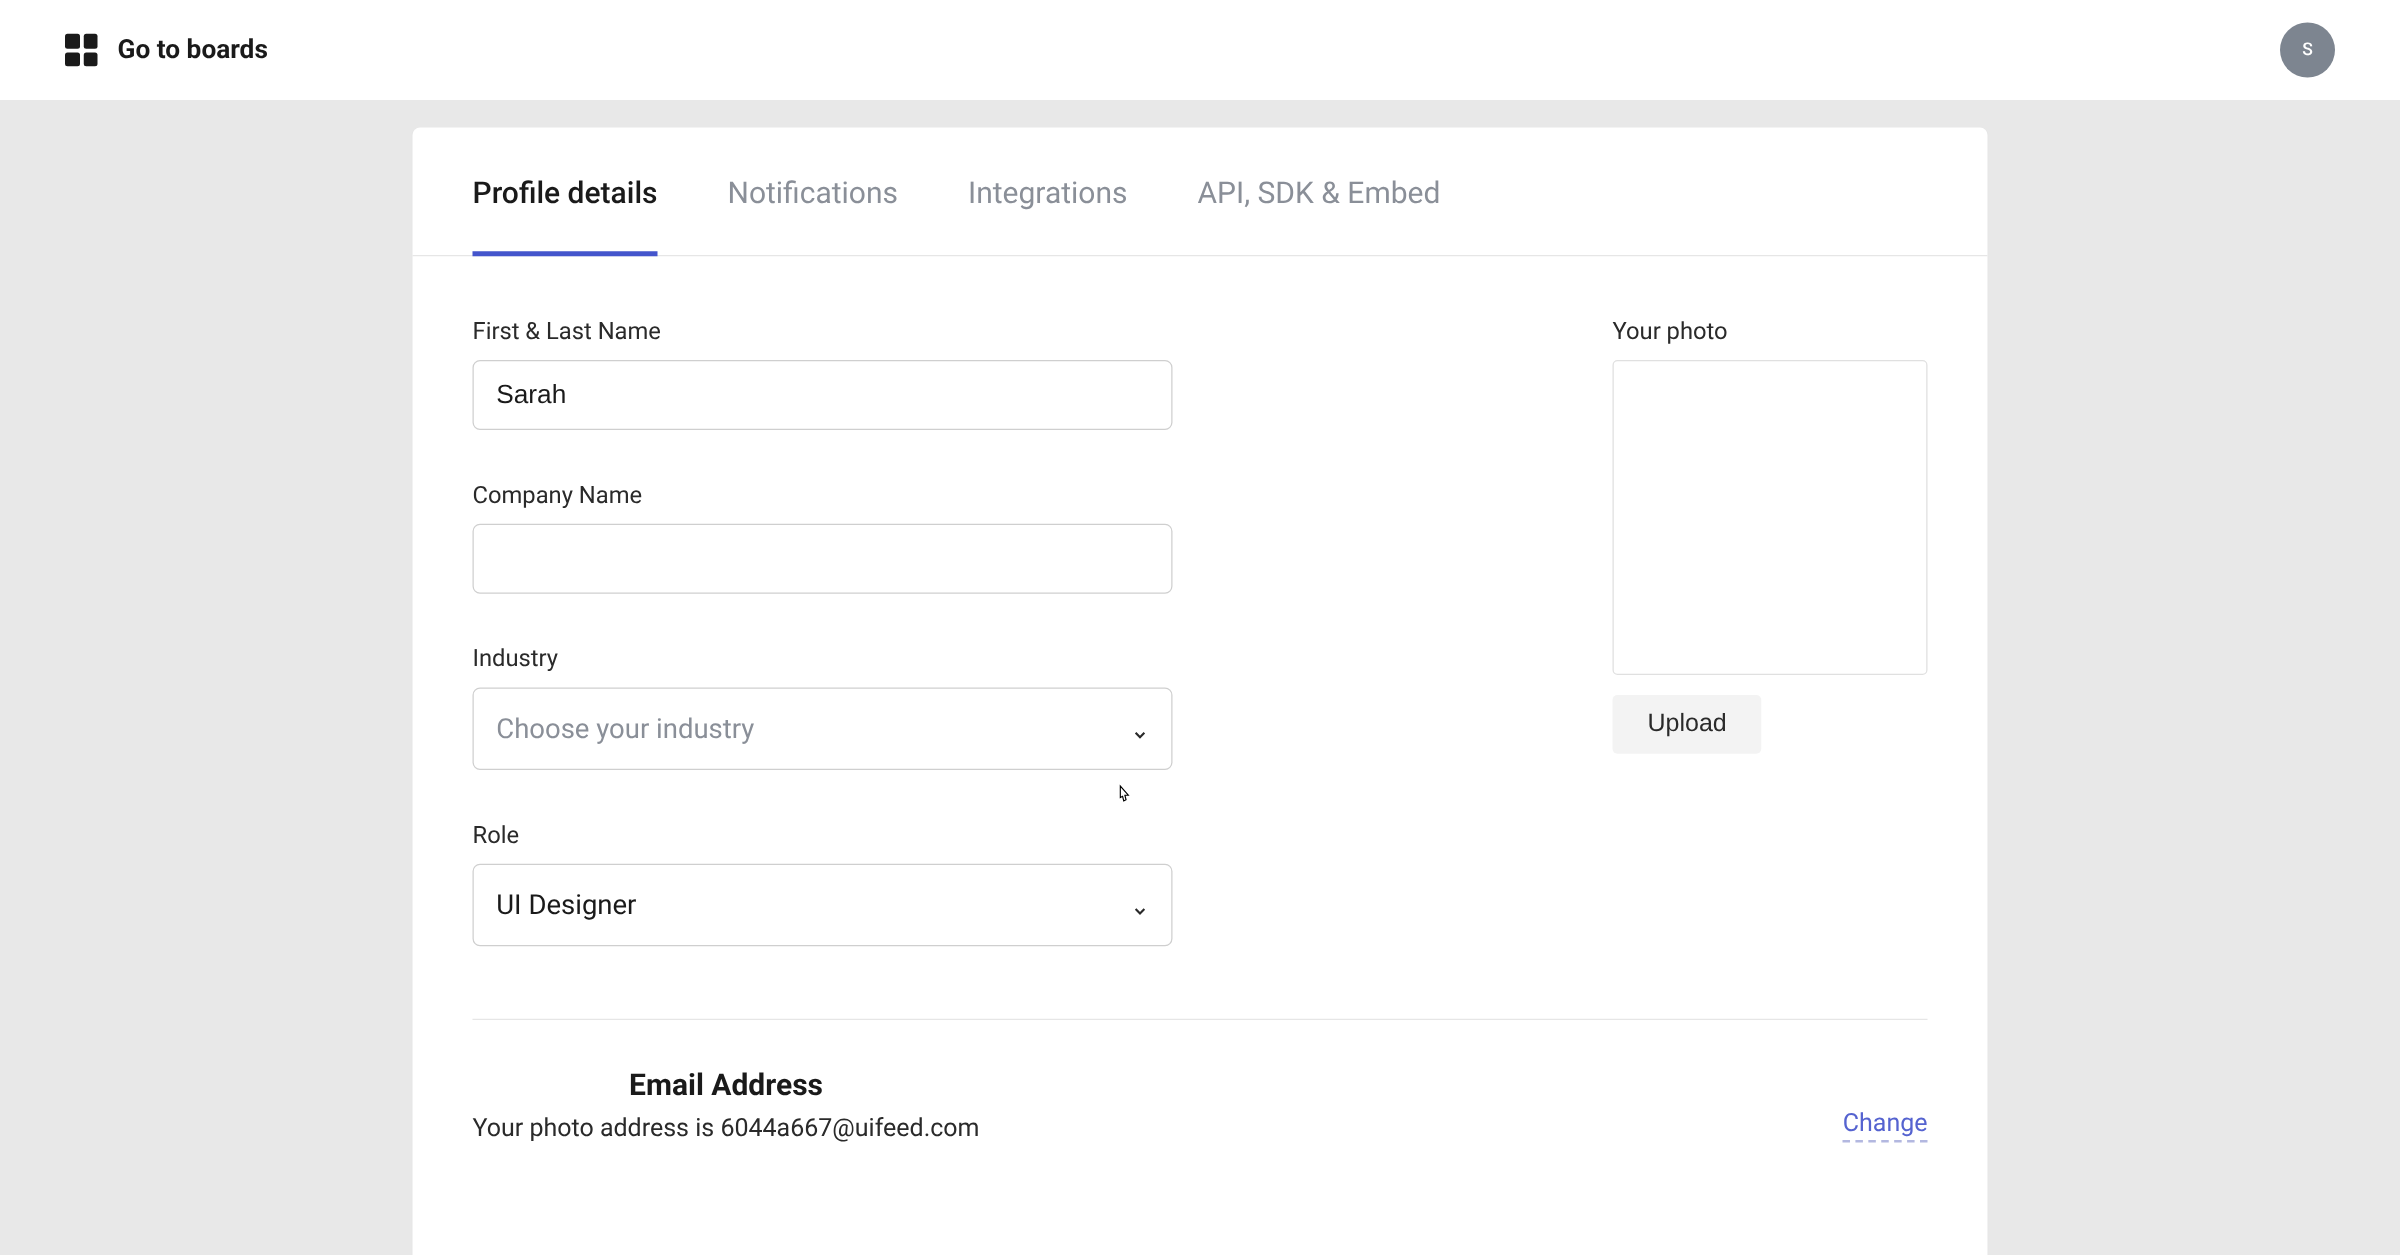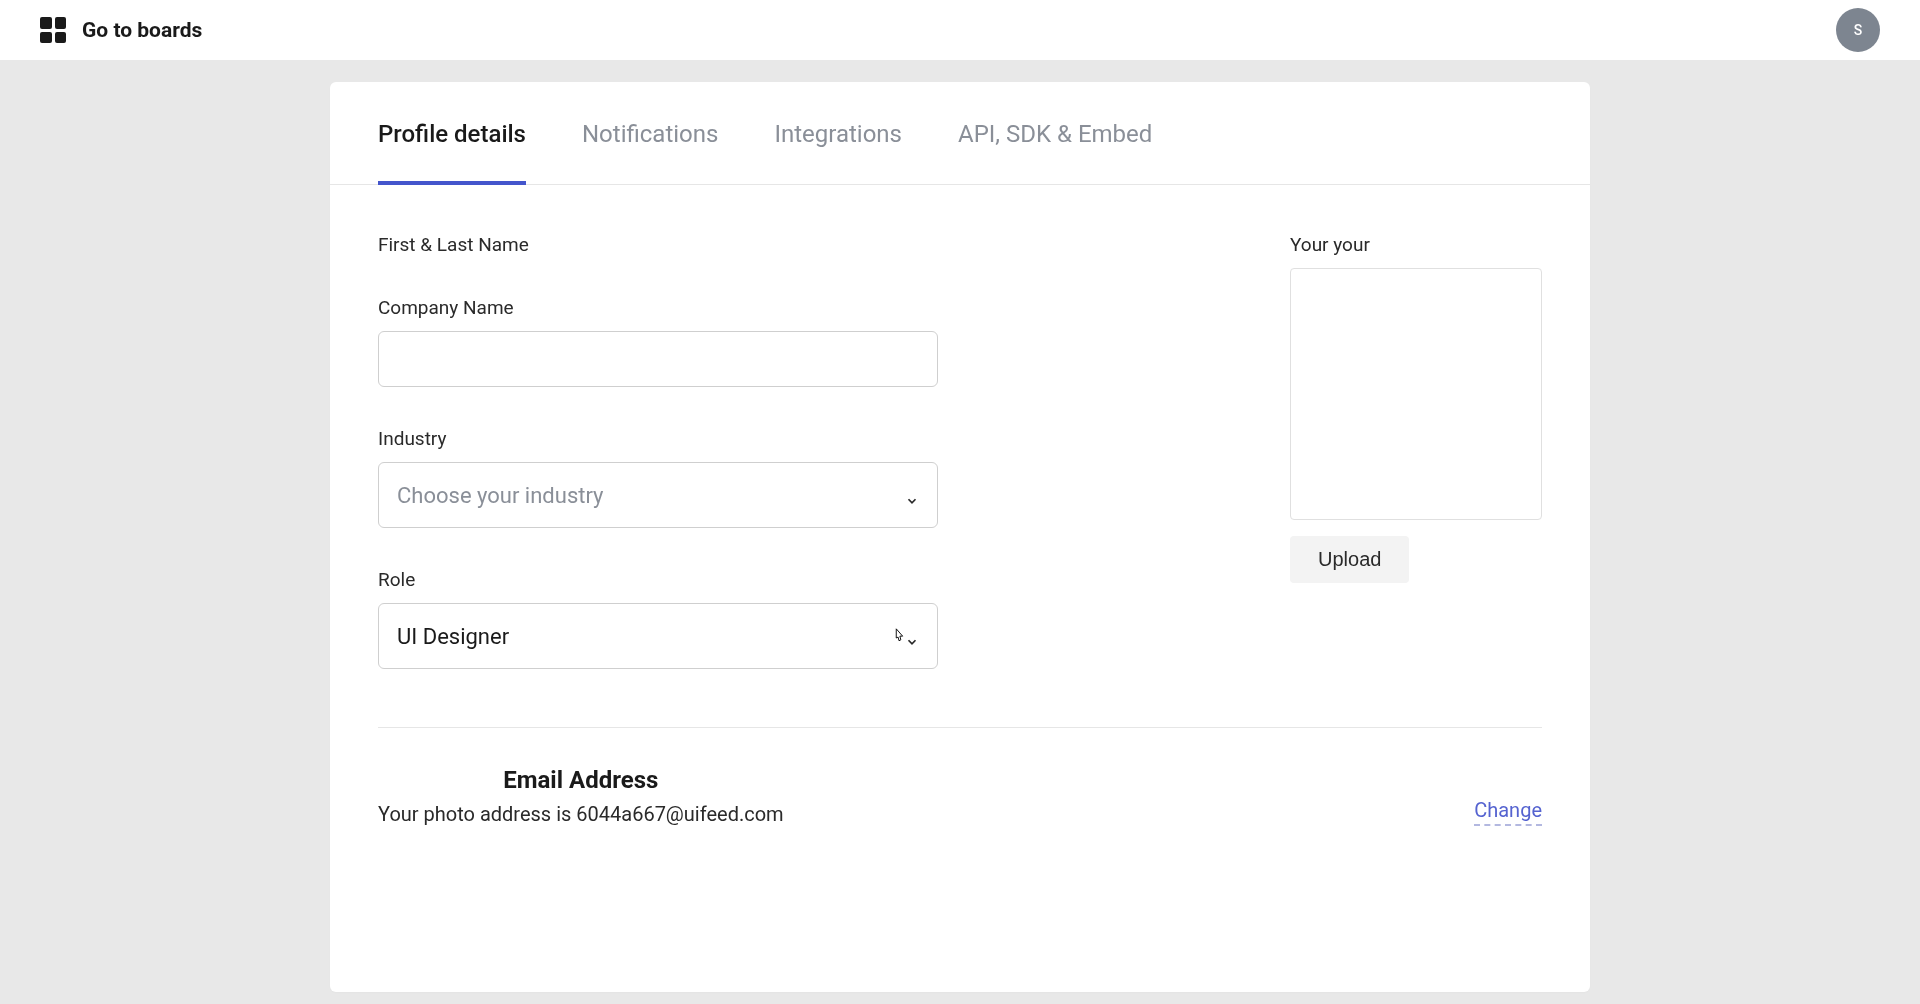--- a/index.html
+++ b/index.html
@@ -12,25 +12,25 @@
       background: #e8e8e8;
       color: #1a1a1a;
       width: 1920px;
       height: 1004px;
       overflow: hidden;
     }
 
     
     .header {
       background: #ffffff;
-      height: 60px;
+      height: 80px;
       display: flex;
       align-items: center;
       justify-content: space-between;
-      padding: 0 40px;
+      padding: 0 52px;
     }
     .header-left {
       display: flex;
       align-items: center;
       gap: 16px;
     }
     .boards-icon {
       width: 26px;
       height: 26px;
       display: grid;
@@ -257,20 +257,21 @@
       <span>API, SDK &amp; Embed</span>
     </div>
   </div>
 
   <div class="body">
 
     <div class="col-left">
 
       <div class="form-group">
         <label class="label">First &amp; Last Name</label>
+        <input class="input" type="text" value="Sarah" style="">
       </div>
 
       <div class="form-group">
         <label class="label">Company Name</label>
         <input class="input" type="text" value="" style="">
       </div>
 
       <div class="form-group">
         <label class="label">Industry</label>
         <div class="select placeholder">
@@ -292,21 +293,21 @@
                 <polyline points="6 9 12 15 18 9"></polyline>
               </svg>
           </span>
         </div>
       </div>
 
     </div>
 
     <div class="col-right">
       <div class="photo-section">
-        <label class="label">Your your</label>
+        <label class="label">Your photo</label>
         <div class="photo-box"></div>
         <button class="upload-btn">
           <span>Upload</span>
         </button>
       </div>
     </div>
 
   </div>
 
   <div class="divider"></div>

